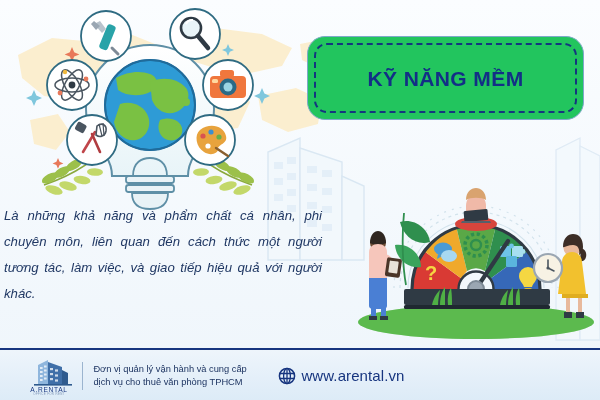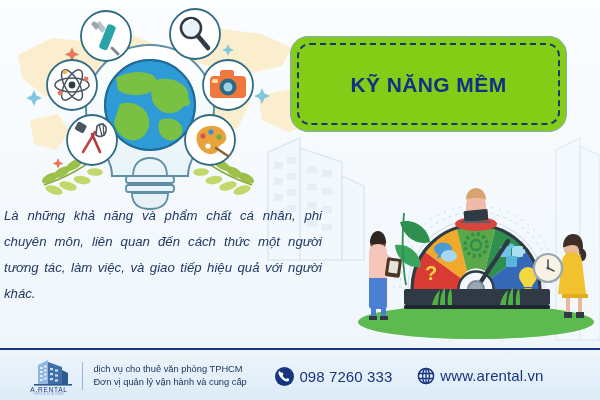--- a/index.html
+++ b/index.html
@@ -7,22 +7,22 @@
     width:600px;height:400px;overflow:hidden;
     font-family:"Liberation Sans",sans-serif;
     background:#f4f9fc;
     position:relative;
   }
   #canvas{position:absolute;inset:0;width:600px;height:400px;}
   .layer{position:absolute;}
 
   
   #title-card{
-    left:290px;top:36px;width:277px;height:96px;
-    background:#84cc16;
+    left:307px;top:36px;width:277px;height:84px;
+    background:#22c55e;
     border:1.4px solid #7fa9c9;
     border-radius:18px;
     box-sizing:border-box;
     z-index:6;
   }
   #title-card-inner{
     position:absolute;left:6px;top:6px;right:6px;bottom:6px;
     border:2px dashed #14357f;
     border-radius:13px;
     display:flex;flex-direction:column;
@@ -401,31 +401,24 @@
           <rect x="16" y="28" width="38" height="1.6" fill="#2e5a8e"></rect>
         </g>
         <text x="31" y="35.5" font-family="Liberation Sans, sans-serif" font-size="6.6" letter-spacing="0.7" fill="#17357f" text-anchor="middle">A.RENTAL</text>
         <text x="31" y="39.4" font-family="Liberation Sans, sans-serif" font-size="2.9" letter-spacing="0.35" fill="#7d93b5" text-anchor="middle">OFFICE FOR RENT</text>
       </svg>
     </div>
 
     <div id="footer-divider"></div>
 
     <div id="tagline">
+      <div>Đơn vị quản lý vận hành và cung cấp</div>
       <div>dịch vụ cho thuê văn phòng TPHCM</div>
-      <div>Đơn vị quản lý vận hành và cung cấp</div>
     </div>
 
-    <div id="phone-block">
-      <svg width="19" height="19" viewBox="0 0 19 19">
-        <circle cx="9.5" cy="9.5" r="9.5" fill="#17357f"></circle>
-        <path d="M6 5.6 c1.2 -0.6 1.9 0.3 2.3 1.2 c0.3 0.8 -0.4 1.1 -0.6 1.5 c-0.2 0.5 0.6 1.6 1.3 2.3 c0.7 0.7 1.8 1.5 2.3 1.3 c0.4 -0.2 0.7 -0.9 1.5 -0.6 c0.9 0.4 1.8 1.1 1.2 2.3 c-0.5 1 -2 1.2 -3.4 0.6 c-1.5 -0.6 -3 -1.8 -4 -2.8 c-1 -1 -2.2 -2.5 -2.8 -4 c-0.6 -1.4 -0.4 -2.9 0.6 -3.4 Z" fill="#ffffff"></path>
-      </svg>
-      <span id="phone-num">098 7260 333</span>
-    </div>
 
     <div id="web-block">
       <svg width="18" height="18" viewBox="0 0 18 18">
         <circle cx="9" cy="9" r="7.6" fill="none" stroke="#17357f" stroke-width="1.5"></circle>
         <ellipse cx="9" cy="9" rx="3.4" ry="7.6" fill="none" stroke="#17357f" stroke-width="1.3"></ellipse>
         <path d="M1.6 6.5 L16.4 6.5 M1.6 11.5 L16.4 11.5 M9 1.4 L9 16.6" stroke="#17357f" stroke-width="1.3"></path>
       </svg>
       <span id="web-url">www.arental.vn</span>
     </div>
 

